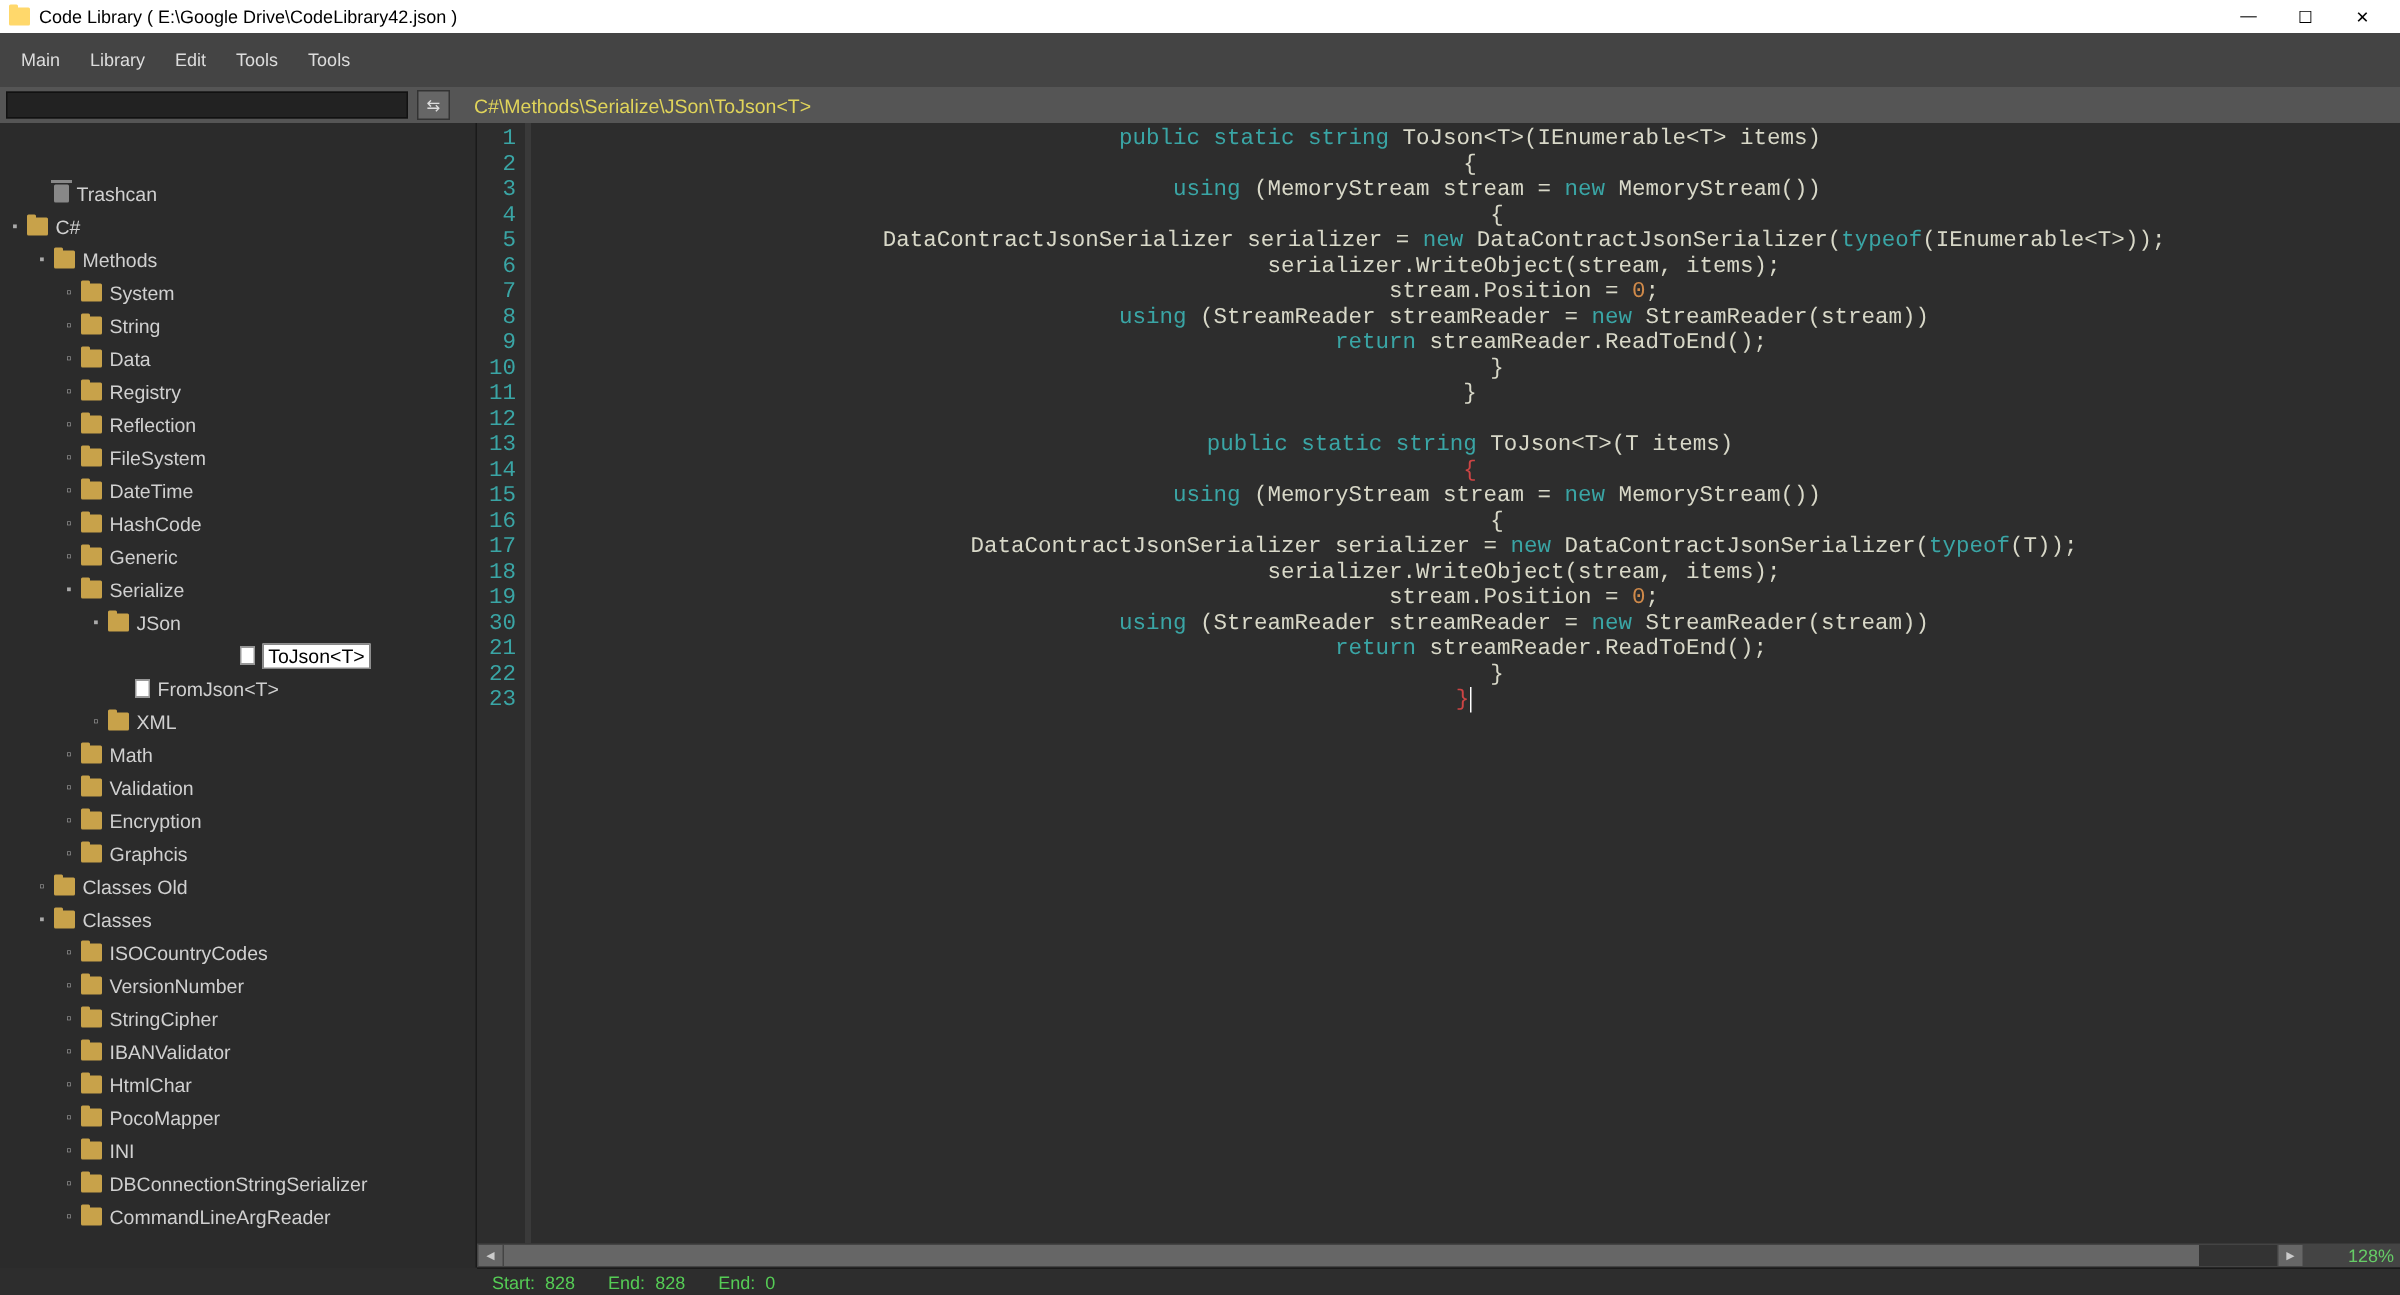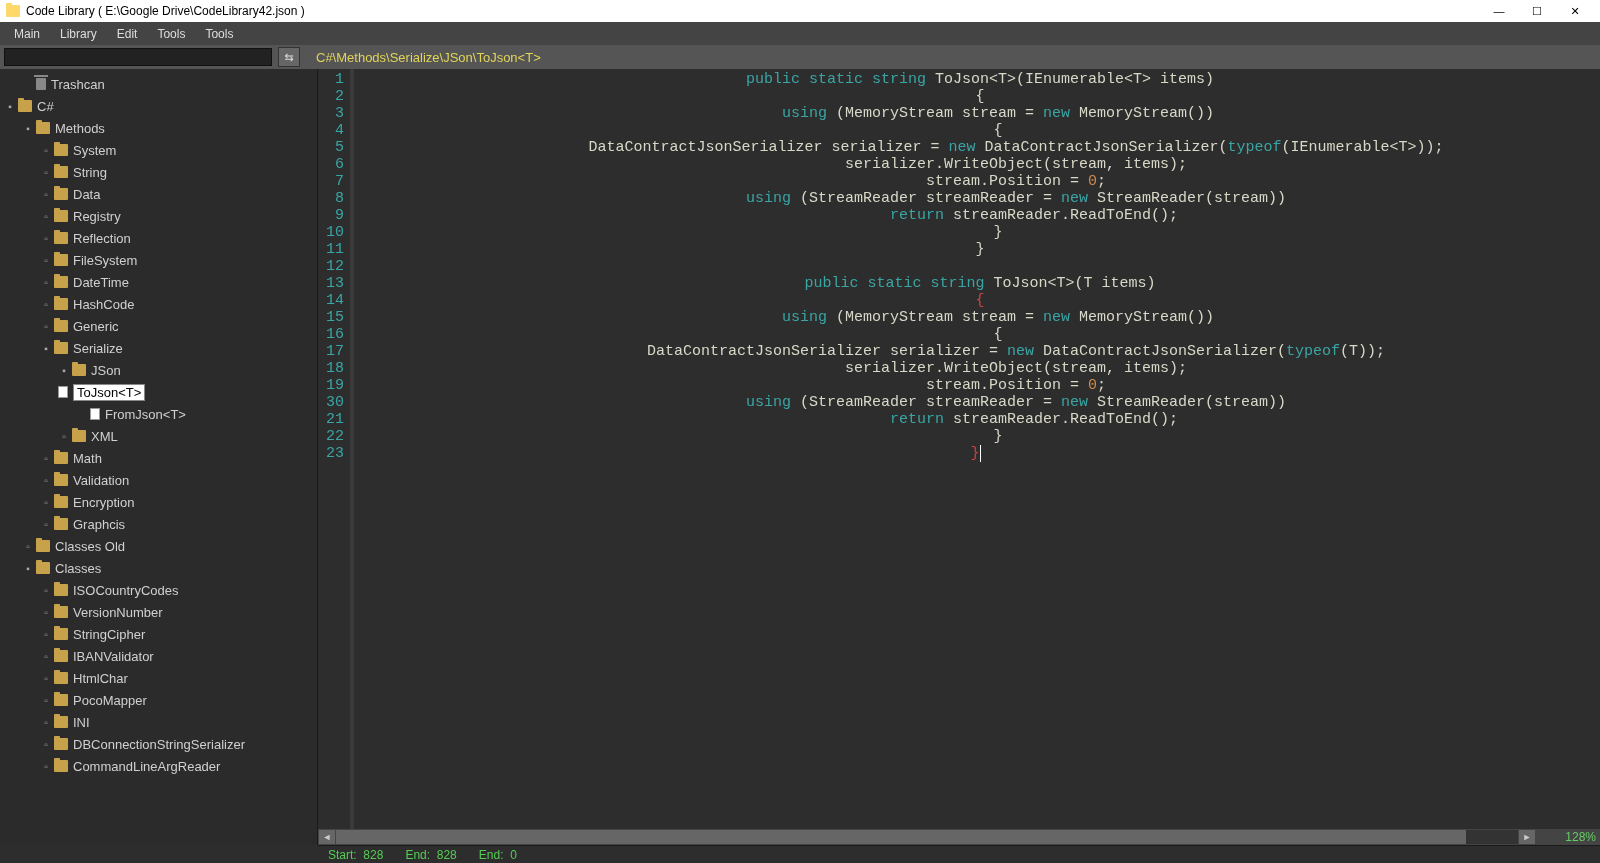--- a/index.html
+++ b/index.html
@@ -28,21 +28,21 @@
   border-radius: 1px;
   position: relative;
 }
 .titlebar .folder-icon::before {
   content: ""; position: absolute; top: -2px; left: 0; width: 6px; height: 3px;
   background: #ffd86b; border-radius: 1px 1px 0 0;
 }
 .titlebar .spacer { flex: 1; }
 .titlebar .win-btn { width: 38px; text-align: center; color: #000; font-size: 11px; }
 .menubar {
-  height: 23px;
+  height: 36px;
   background: #444;
   display: flex;
   align-items: center;
   padding: 0 4px;
   gap: 0;
 }
 .menubar .menu-item { padding: 3px 10px; color: #ddd; font-size: 12px; }
 .toolbar {
   height: 24px;
   background: #555;
@@ -152,21 +152,21 @@
 <div class="toolbar">
   <input class="search" placeholder="" style="">
   <div class="tool-btn">⇆</div>
   <div class="breadcrumb">C#\Methods\Serialize\JSon\ToJson&lt;T&gt;</div>
 </div>
 
 <div class="main">
 
   <div class="sidebar">
     <div class="tree" id="tree">
-        <div class="tree-row" style="padding-left: 22px;">
+        <div class="tree-row" style="padding-left: 22px; margin-top: 32px;">
           <span class="expander"></span>
           <span class="ticon trash"></span>
           <span class="tree-label">Trashcan</span>
         </div>
         <div class="tree-row" style="padding-left: 4px;">
           <span class="expander">▪</span>
           <span class="ticon folder"></span>
           <span class="tree-label">C#</span>
         </div>
         <div class="tree-row" style="padding-left: 22px;">
@@ -222,21 +222,21 @@
         <div class="tree-row" style="padding-left: 40px;">
           <span class="expander">▪</span>
           <span class="ticon folder"></span>
           <span class="tree-label">Serialize</span>
         </div>
         <div class="tree-row" style="padding-left: 58px;">
           <span class="expander">▪</span>
           <span class="ticon folder"></span>
           <span class="tree-label">JSon</span>
         </div>
-        <div class="tree-row selected" style="padding-left: 44px;">
+        <div class="tree-row selected" style="padding-left: 80px; justify-content: center;">
           <span class="expander"></span>
           <span class="ticon file"></span>
           <span class="tree-label label-box">ToJson&lt;T&gt;</span>
         </div>
         <div class="tree-row" style="padding-left: 76px;">
           <span class="expander"></span>
           <span class="ticon file"></span>
           <span class="tree-label">FromJson&lt;T&gt;</span>
         </div>
         <div class="tree-row" style="padding-left: 58px;">

